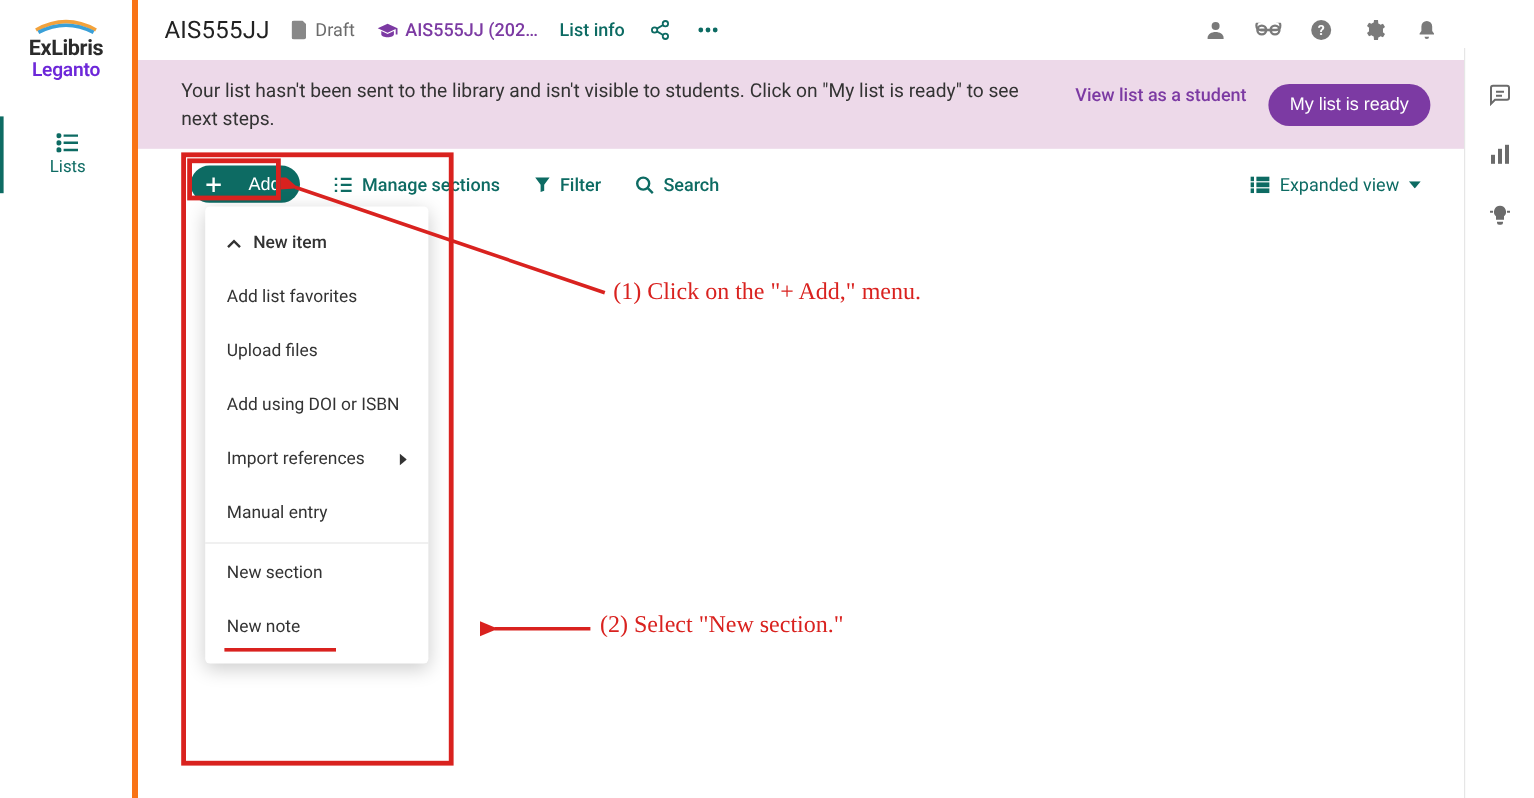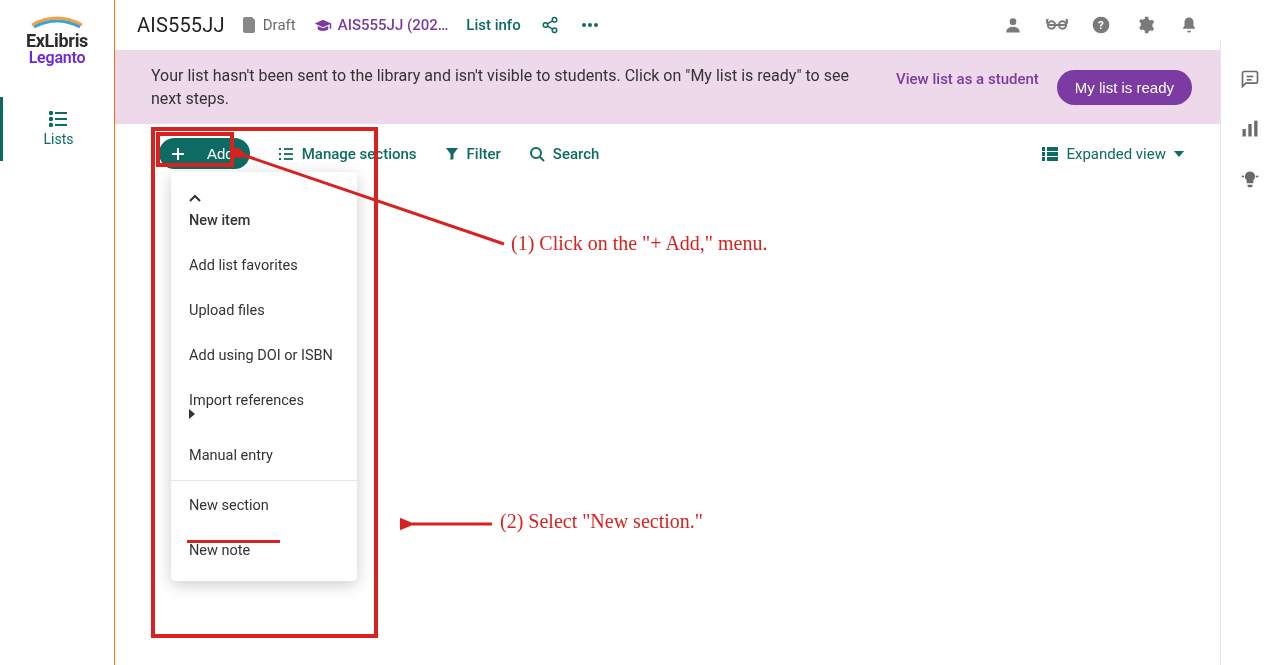--- a/index.html
+++ b/index.html
@@ -55,21 +55,21 @@
       gap: 16px;
     }
     .banner-text { font-size: 16px; color: #333; line-height: 1.45; max-width: 720px; }
     .banner-actions { margin-left: auto; display: flex; align-items: flex-start; gap: 18px; }
     .link-purple { color: #7c3aa3; font-size: 15px; font-weight: 500; }
     .pill-purple { background: #7c3aa3; color: #fff; padding: 9px 18px; border-radius: 22px; font-size: 15px; font-weight: 500; cursor: pointer; border: none; }
 
     .leftnav {
       position: absolute;
       left: 0; top: 0; bottom: 0; width: 115px;
-      border-right: 1px solid #f97316;
+      border-right: 5px solid #f97316;
       display: flex;
       flex-direction: column;
       align-items: center;
       padding-top: 14px;
       background: #fff;
     }
     .logo-wrap { text-align: center; margin-bottom: 30px; padding: 0 6px; }
     .logo-swoosh { width: 66px; height: 14px; position: relative; margin: 0 auto 2px; }
     .nav-item { width: 100%; text-align: center; padding: 14px 0; color: #6b6b6b; font-size: 14px; }
     .nav-item.active { color: #0d6b63; border-left: 3px solid #0d6b63; margin-left: -0px; }
@@ -91,21 +91,21 @@
     .tool-link { display: inline-flex; align-items: center; gap: 8px; color: #0d6b63; font-size: 15px; cursor: pointer; font-weight: 500; }
     .toolbar-right { margin-left: auto; display: inline-flex; align-items: center; gap: 8px; color: #0d6b63; font-size: 15px; }
 
     .dropdown {
       position: absolute;
       left: 171px; top: 172px; width: 186px;
       background: #fff; border-radius: 4px;
       box-shadow: 0 4px 16px rgba(0,0,0,0.2);
       padding: 8px 0;
     }
-    .dropdown-item { padding: 14px 18px; font-size: 14.5px; color: #333; display: flex; align-items: flex-start; justify-content: space-between; cursor: pointer; flex-direction: column; }
+    .dropdown-item { padding: 14px 18px; font-size: 14.5px; color: #333; display: flex; align-items: center; justify-content: space-between; cursor: pointer; }
     .dropdown-item.header-item { font-weight: 500; gap: 10px; justify-content: flex-start; }
     .dropdown hr { border: none; border-top: 1px solid #e6e6e6; margin: 2px 0; }
 
     .red-box-1 { position: absolute; border: 4px solid #d9221f; pointer-events: none; }
     .red-underline { position: absolute; height: 3px; background: #d9221f; pointer-events: none; }
 
     .annot { position: absolute; color: #d9221f; font-size: 20px; font-family: Georgia, "Times New Roman", serif; pointer-events: none; }
     .arrow-svg { position: absolute; pointer-events: none; }
 
     .logo-text-a { font-size: 18px; font-weight: 700; color: #2b2b2b; letter-spacing: -0.3px; }

